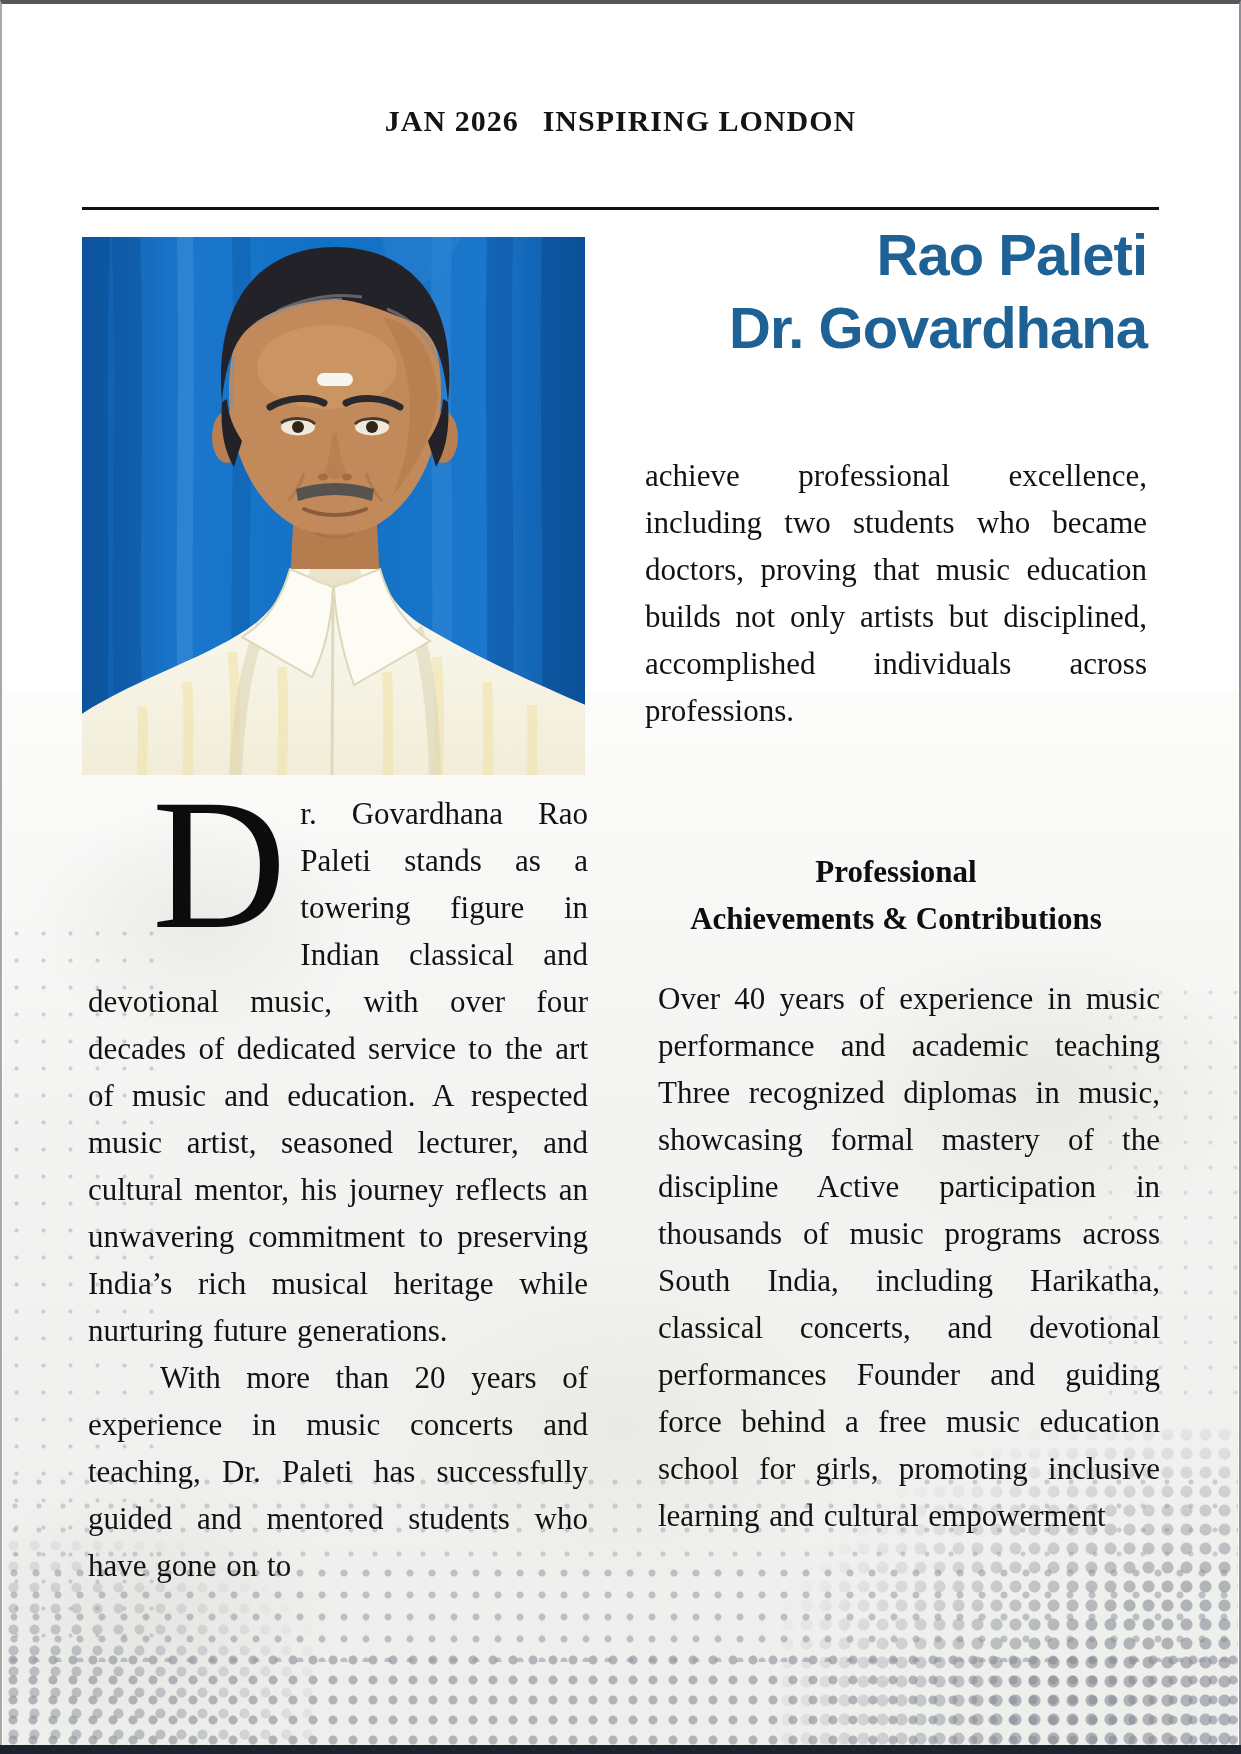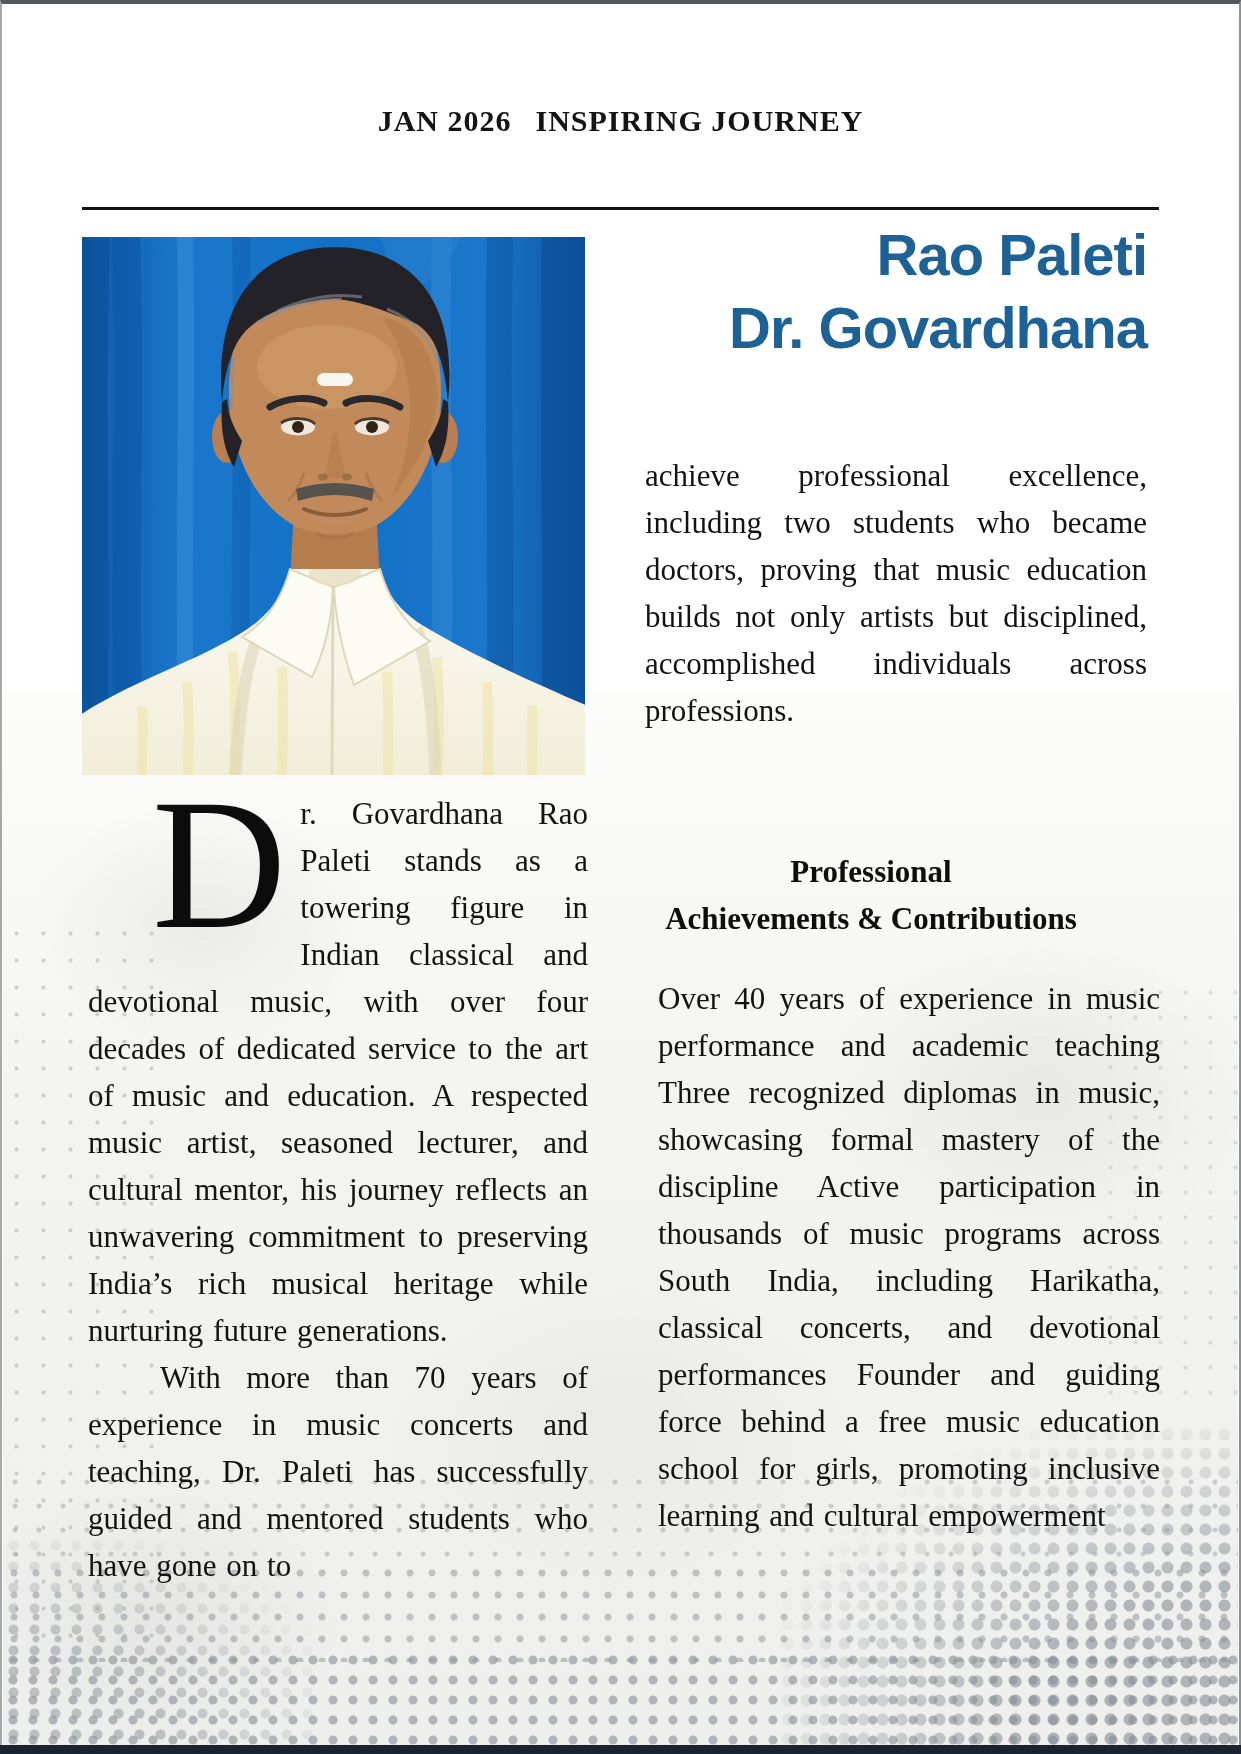--- a/index.html
+++ b/index.html
@@ -86,21 +86,21 @@
   
   .body-text { font-size:31px; line-height:47px; text-align:justify;
     color:#121212; word-spacing:2px; }
   .left-col { position:absolute; left:88px; top:790px; width:500px; z-index:2; }
   .left-col p { margin:0; }
   .indent { text-indent:72px; }
   .dropcap { float:left; font-family:"Liberation Serif", serif; font-weight:normal;
     font-size:186px; line-height:148px; height:148px; padding:0 14px 0 64px;
     color:#0c0c0c; }
   .right-para1 { position:absolute; left:645px; top:452px; width:502px; z-index:2; margin:0; }
-  .section-heading { position:absolute; left:620px; top:848px; width:502px; z-index:2;
+  .section-heading { position:absolute; left:645px; top:848px; width:502px; z-index:2;
     margin:0; text-align:center; font-weight:bold; font-size:31px; line-height:47px;
     color:#0e0e0e; }
   .right-para2 { position:absolute; left:645px; top:962px; width:502px; z-index:2; margin:13px; }
 </style>
 </head>
 <body>
 
 <div class="page">
 
   <div class="tex-base"></div>
@@ -108,21 +108,21 @@
   <div class="dots dots-left"></div>
   <div class="dots dots-right-mid"></div>
   <div class="dots dots-band-a"></div>
   <div class="dots dots-band-b"></div>
   <div class="dots dots-band-c"></div>
   <div class="dots dots-corner-br"></div>
   <div class="dots dots-corner-bl"></div>
 
   <div class="header-row">
     <span class="issue-date">JAN 2026</span>
-    <span class="tagline">INSPIRING JOURNEY</span>
+    <span class="tagline">INSPIRING LONDON</span>
   </div>
   <div class="header-rule"></div>
 
   <div class="photo" title="Portrait of a man with dark combed-back hair, mustache and white forehead mark, wearing a cream collared shirt against a blue curtain backdrop">
     <svg viewBox="0 0 503 538" preserveAspectRatio="none">
       <defs>
         <linearGradient id="curtain" x1="0" y1="0" x2="1" y2="0">
           <stop offset="0" stop-color="#0d5aa8"></stop>
           <stop offset="0.2" stop-color="#1b77cc"></stop>
           <stop offset="0.5" stop-color="#1271c5"></stop>
@@ -228,18 +228,18 @@
   <div class="section-heading">
     <div>Professional</div>
     <div>Achievements &amp; Contributions</div>
   </div>
   <p class="body-text right-para2">Over 40 years of experience in music performance and academic teaching Three recognized diplomas in music, showcasing formal mastery of the discipline Active participation in thousands of music programs across South India, including Harikatha, classical concerts, and devotional performances Founder and guiding force behind a free music education school for girls, promoting inclusive learning and cultural empowerment</p>
 
   <div class="left-col body-text">
     <p>
       <span class="dropcap">D</span><span>r. Govardhana Rao Paleti stands as a towering figure in Indian classical and devotional music, with over four decades of dedicated service to the art of music and education. A respected music artist, seasoned lecturer, and cultural mentor, his journey reflects an unwavering commitment to preserving India’s rich musical heritage while nurturing future generations.</span>
     </p>
-    <p class="indent">With more than 70 years of experience in music concerts and teaching, Dr. Paleti has successfully guided and mentored students who have gone on to</p>
+    <p class="indent">With more than 20 years of experience in music concerts and teaching, Dr. Paleti has successfully guided and mentored students who have gone on to</p>
   </div>
 
   <div class="page-frame"></div>
   <div class="bottom-bar"></div>
 </div>
 
 </body></html>

